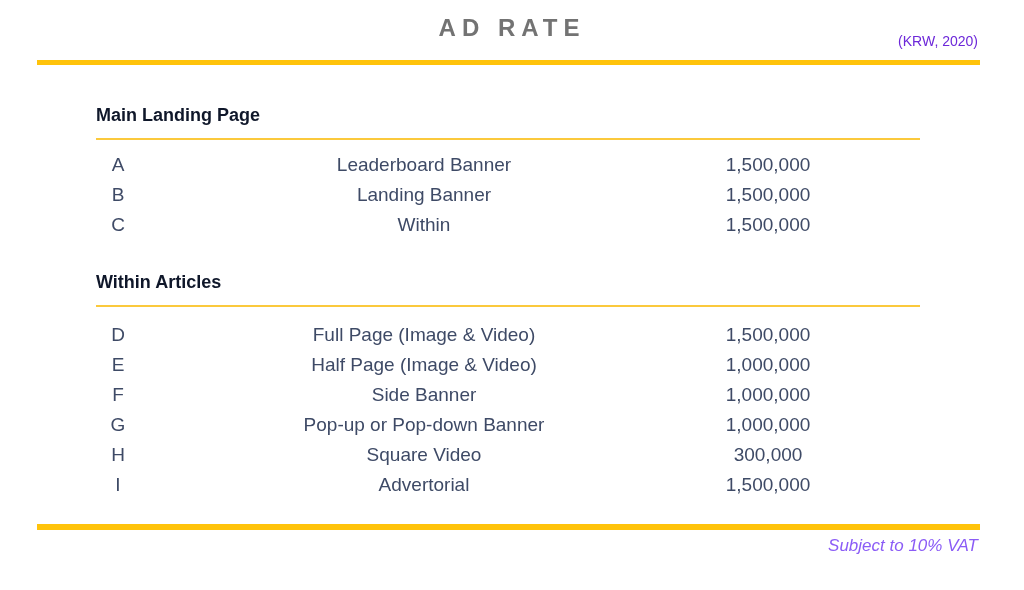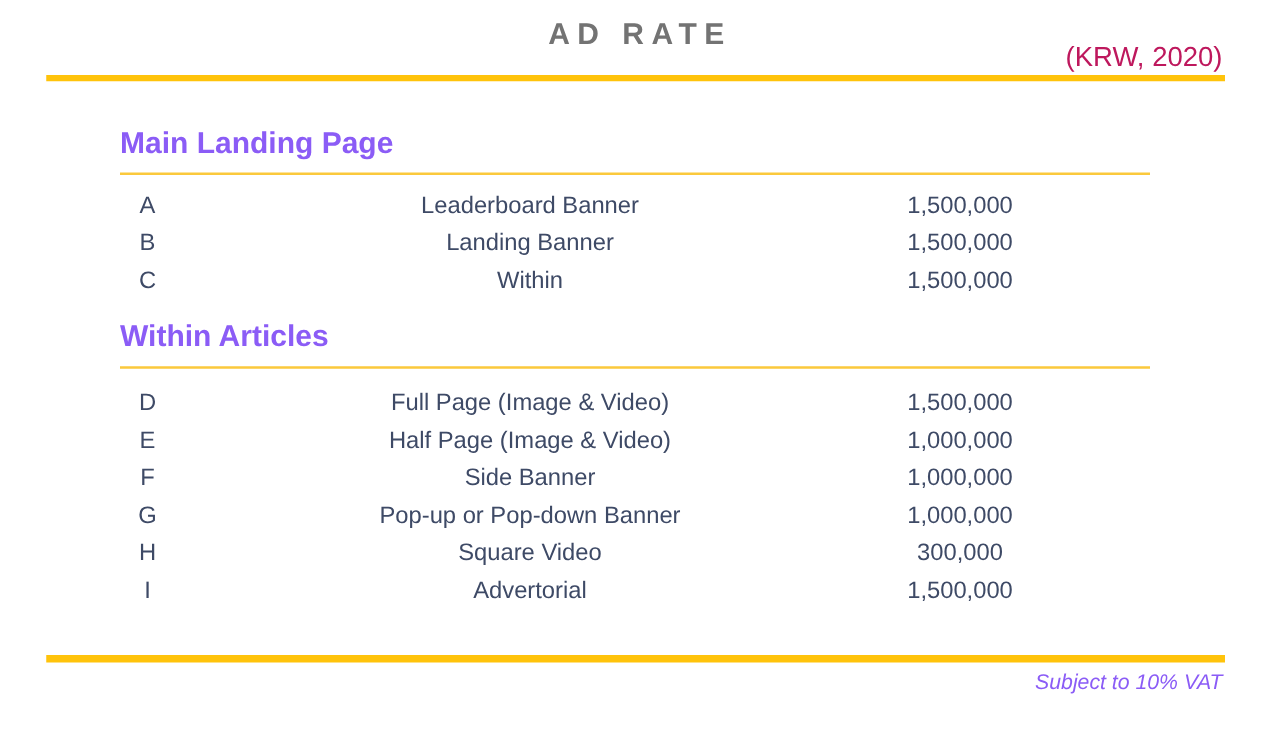--- a/index.html
+++ b/index.html
@@ -19,22 +19,22 @@
     text-align: center;
     font-size: 24px;
     font-weight: 800;
     letter-spacing: 6px;
     color: #737373;
   }
   .krw-note {
     position: absolute;
     top: 33px;
     right: 46px;
-    font-size: 22px;
-    color: #be185d;
+    font-size: 14px;
+    color: #6d28d9;
   }
   .rule-top {
     position: absolute;
     top: 60px;
     left: 37px;
     width: 943px;
     height: 5px;
     background: #FFC30B;
   }
   .rule-bottom {
@@ -53,41 +53,41 @@
     font-style: italic;
     color: #8b5cf6;
   }
   .content {
     position: absolute;
     top: 100px;
     left: 96px;
     width: 824px;
   }
   .section-title {
-    font-size: 24px;
+    font-size: 18px;
     font-weight: 700;
-    color: #8b5cf6;
+    color: #0f172a;
     line-height: 30px;
     height: 30px;
   }
   .section-rule {
     width: 824px;
     height: 2px;
     background: #FBC93C;
     margin-top: 8px;
   }
   .rows {
     display: grid;
     grid-template-columns: 56px 556px 132px;
     width: 744px;
     margin-left: -6px;
   }
   .rows.first { margin-top: 10px; }
   .rows.second { margin-top: 13px; }
-  .section-2-title { margin-top: 15px; }
+  .section-2-title { margin-top: 27px; }
   .cell {
     height: 30px;
     line-height: 30px;
     text-align: center;
     font-size: 19px;
     color: #3E4A66;
     white-space: nowrap;
   }
 </style>
 </head>

